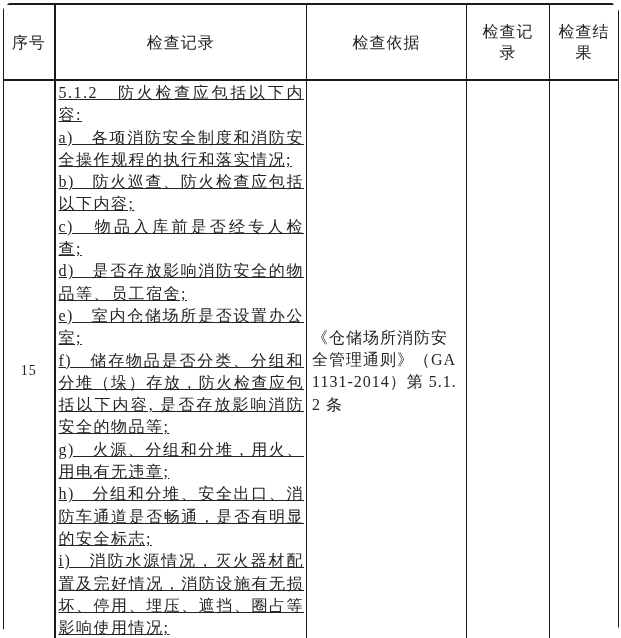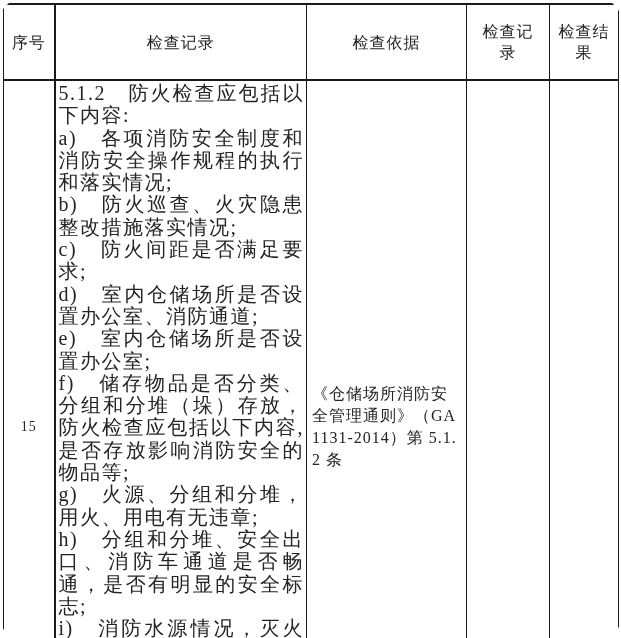--- a/index.html
+++ b/index.html
@@ -60,25 +60,26 @@
     vertical-align: middle;
     font-size: 14px;
     letter-spacing: 1px;
   }
   td.cell-content {
     vertical-align: top;
     padding: 1px 2px 0 3px;
   }
   td.cell-content p {
     margin: 0;
-    font-size: 20px;
+    font-size: 16px;
     line-height: 22.3px;
     letter-spacing: 1.5px;
     text-align: justify;
     word-break: break-all;
+    text-decoration: underline;
   }
   td.cell-basis {
     vertical-align: middle;
     padding: 0 4px 0 5px;
     font-size: 16px;
     line-height: 22.3px;
     letter-spacing: 1px;
     text-align: left;
     word-break: break-all;
   }
@@ -110,23 +111,23 @@
         <th class="h-record">检查记录</th>
         <th class="h-result">检查结果</th>
       </tr>
     </thead>
     <tbody>
       <tr class="main-row">
         <td class="cell-serial">15</td>
         <td class="cell-content">
           <p>5.1.2　防火检查应包括以下内容:</p>
           <p>a)　各项消防安全制度和消防安全操作规程的执行和落实情况;</p>
-          <p>b)　防火巡查、火灾隐患整改措施落实情况;</p>
-          <p>c)　防火间距是否满足要求;</p>
-          <p>d)　室内仓储场所是否设置办公室、消防通道;</p>
+          <p>b)　防火巡查、防火检查应包括以下内容;</p>
+          <p>c)　物品入库前是否经专人检查;</p>
+          <p>d)　是否存放影响消防安全的物品等、员工宿舍;</p>
           <p>e)　室内仓储场所是否设置办公室;</p>
           <p>f)　储存物品是否分类、分组和分堆（垛）存放，防火检查应包括以下内容, 是否存放影响消防安全的物品等;</p>
           <p>g)　火源、分组和分堆，用火、用电有无违章;</p>
           <p>h)　分组和分堆、安全出口、消防车通道是否畅通，是否有明显的安全标志;</p>
           <p>i)　消防水源情况，灭火器材配置及完好情况，消防设施有无损坏、停用、埋压、遮挡、圈占等影响使用情况;</p>
           <p>j)　其他需要检查的内容。</p>
         </td>
         <td class="cell-basis">《仓储场所消防安全管理通则》（GA1131-2014）第 5.1.2 条</td>
         <td class="cell-record"></td>
         <td class="cell-result"></td>

